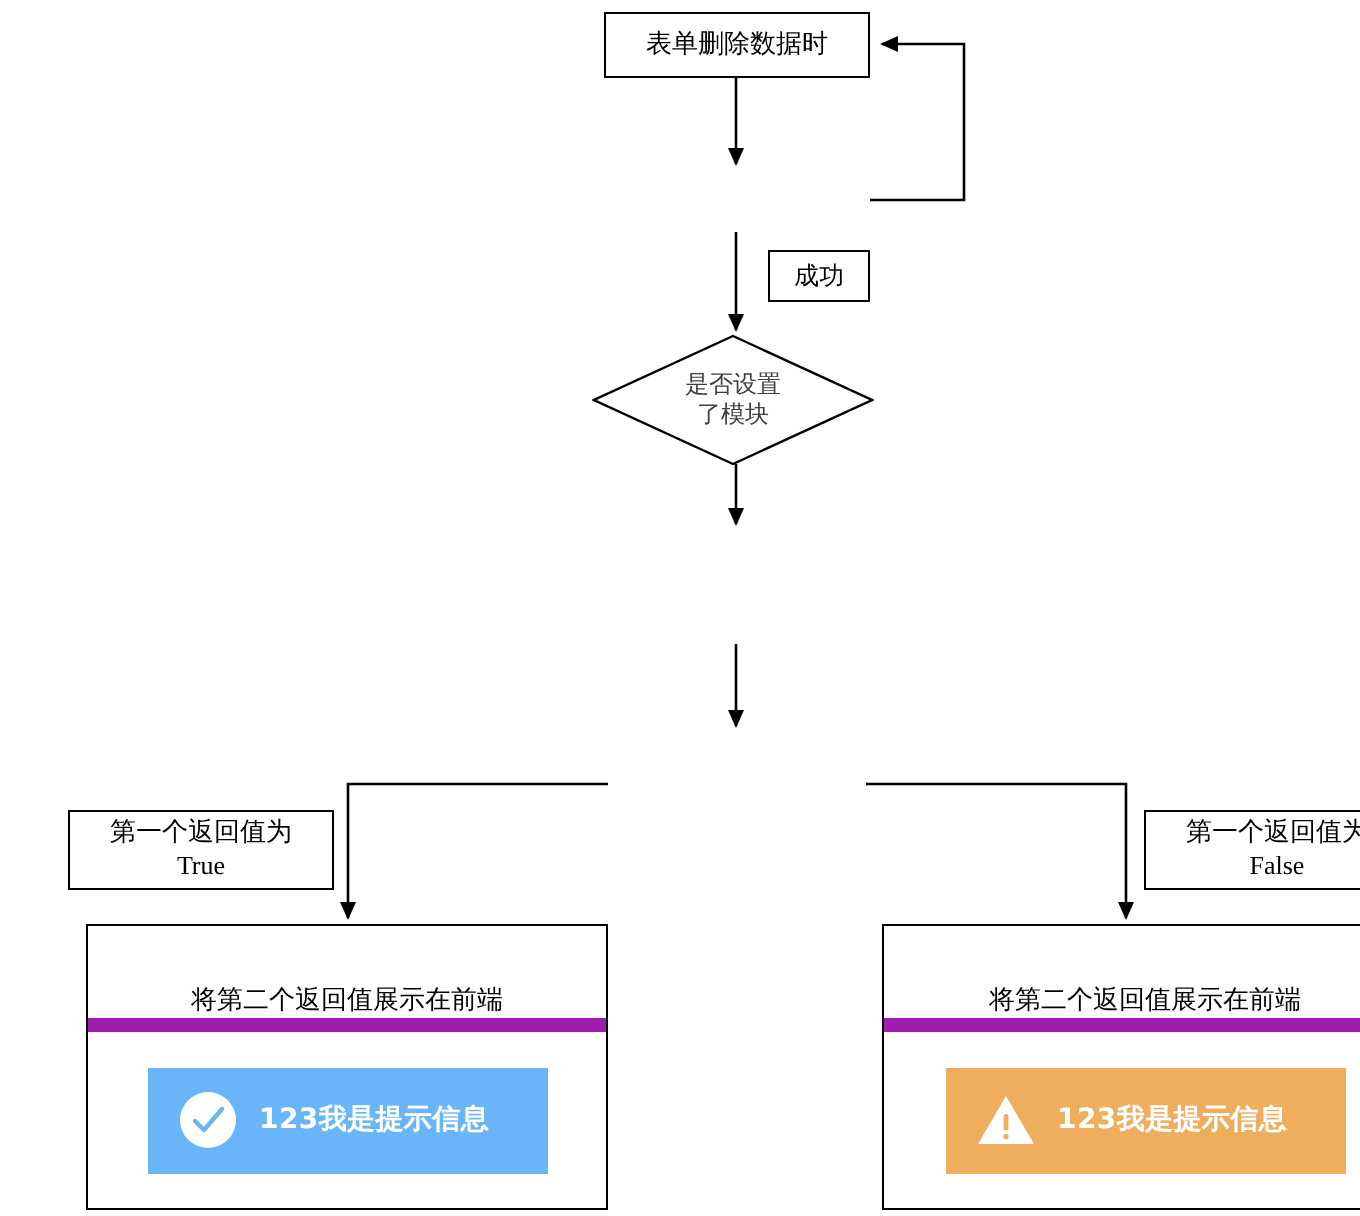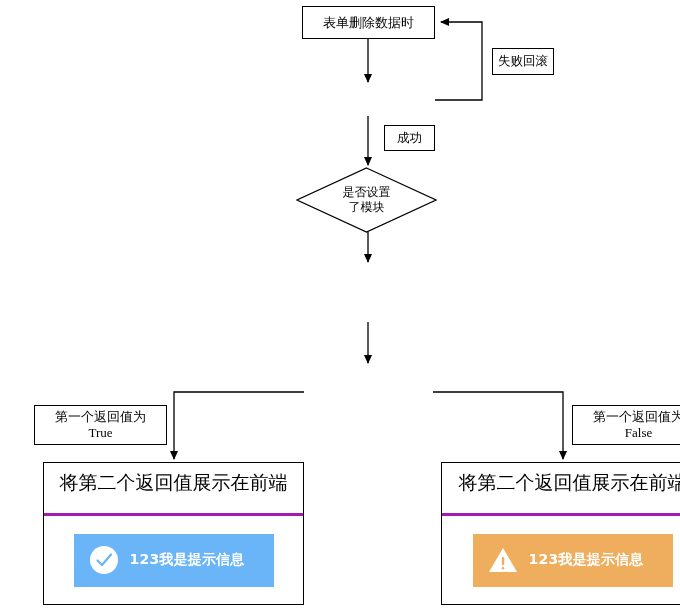--- a/index.html
+++ b/index.html
@@ -61,43 +61,43 @@
   .diamond-text {
     position: absolute;
     left: 0; top: 0;
     width: 100%; height: 100%;
     display: flex;
     flex-direction: column;
     align-items: center;
     justify-content: center;
     font-size: 12px;
     line-height: 15px;
-    color: #000000;
+    color: #404040;
     text-align: center;
     pointer-events: none;
   }
   
   .panel {
     position: absolute;
     box-sizing: border-box;
     border: 1px solid #000000;
     background: #ffffff;
     z-index: 3;
     display: flex;
     flex-direction: column;
   }
   .panel-head {
     box-sizing: border-box;
     height: 53px;
-    border-bottom: 3px solid #a21caf;
-    display: flex;
-    align-items: flex-start;
+    border-bottom: 7px solid #a21caf;
+    display: flex;
+    align-items: flex-end;
     justify-content: center;
     padding-top: 7px;
-    font-size: 19px;
+    font-size: 13px;
     color: #000000;
   }
   .panel-body {
     flex: 1;
     display: flex;
     align-items: center;
     justify-content: center;
   }
   
   .toast {
@@ -157,23 +157,20 @@
 
     <path d="M275,392 L145,392 L145,459" stroke="#000000" stroke-width="1.3" fill="none" marker-end="url(#arrow)"></path>
 
     <path d="M404,392 L534,392 L534,459" stroke="#000000" stroke-width="1.3" fill="none" marker-end="url(#arrow)"></path>
   </svg>
 
   <div class="node" style="left:273px; top:6px; width:133px; height:33px;">
     <span class="ln">表单删除数据时</span>
   </div>
 
-  <div class="chip" style="left:463px; top:48px; width:62px; height:27px;">
-    <span>失败回滚</span>
-  </div>
 
 
   <div class="chip" style="left:355px; top:125px; width:51px; height:26px;">
     <span>成功</span>
   </div>
 
   <div class="diamond-wrap" style="left:267px; top:167px; width:141px; height:66px;">
     <svg width="141" height="66" viewBox="0 0 141 66" xmlns="http://www.w3.org/2000/svg">
       <polygon points="70.5,1 140,33 70.5,65 1,33" fill="#ffffff" stroke="#000000" stroke-width="1.2"></polygon>
     </svg>

